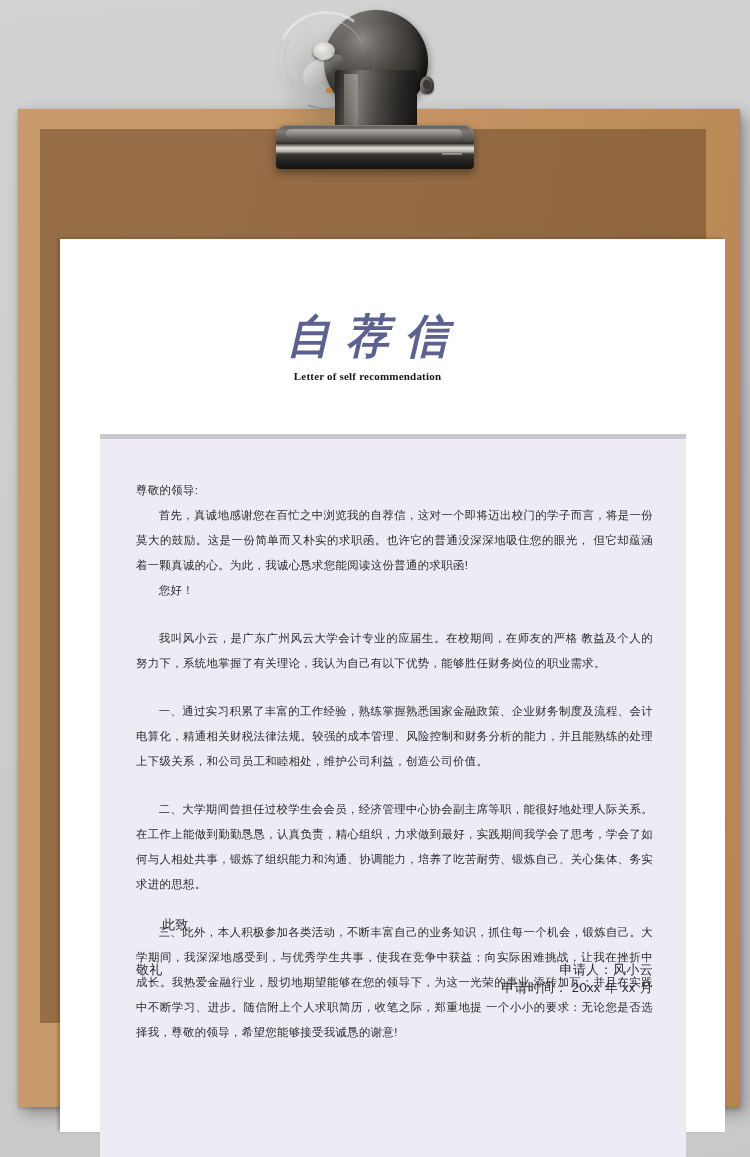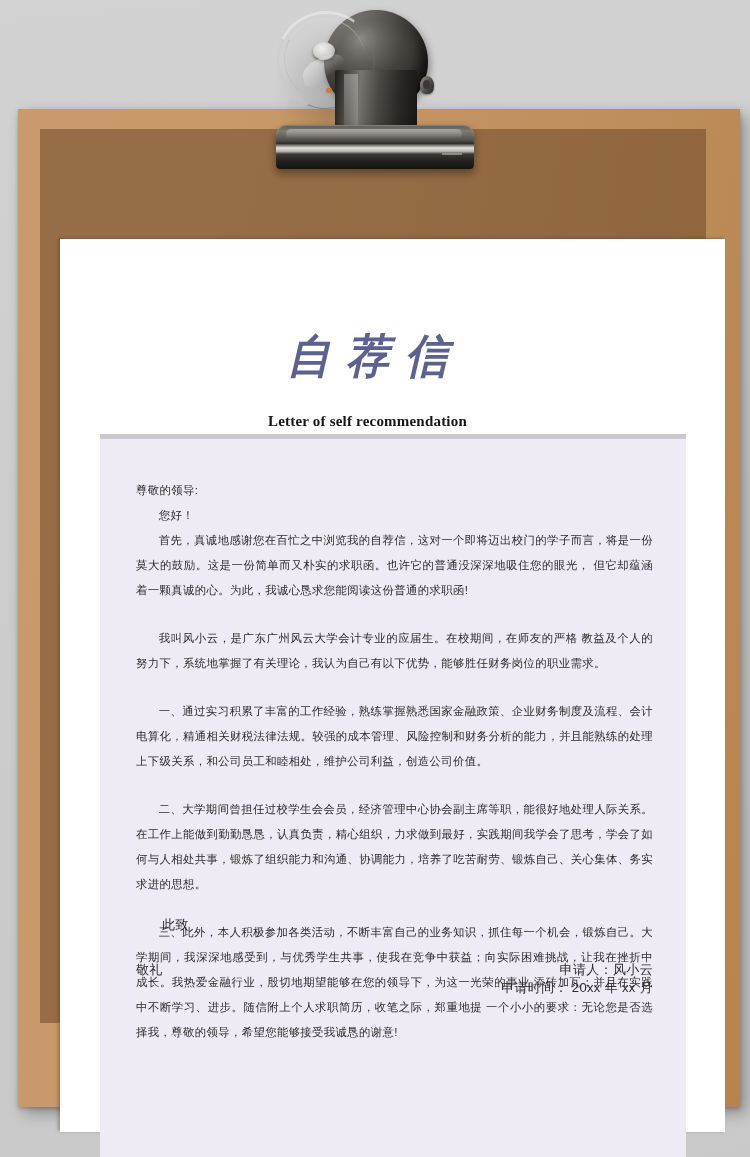--- a/index.html
+++ b/index.html
@@ -210,39 +210,39 @@
     top: 145px;
     width: 20px;
     height: 2px;
     background: rgba(230,230,230,.45);
   }
 
   
   #letter-header {
     position: absolute;
     left: 0;
-    top: 96px;
+    top: 76px;
     width: 615px;
     text-align: center;
   }
   #doc-title {
     font-family: "DejaVu Serif", "Liberation Serif", serif;
     font-size: 43px;
     font-weight: 700;
     letter-spacing: 16px;
     color: #5d618f;
     text-indent: 16px;
     line-height: 1.0;
     font-style: italic;
     transform: scaleY(1.08);
   }
   #doc-subtitle {
-    margin-top: 35px;
+    margin-top: 12px;
     font-family: "Liberation Serif", "DejaVu Serif", serif;
-    font-size: 15px;
+    font-size: 11px;
     font-weight: 700;
     color: #161616;
     letter-spacing: .2px;
   }
 
   #content-panel {
     position: absolute;
     left: 40px;
     top: 195px;
     width: 586px;
@@ -307,22 +307,22 @@
     <div id="letter-header">
       <div id="doc-title">自荐信</div>
       <div id="doc-subtitle">Letter of self recommendation</div>
     </div>
 
     <div id="content-panel">
       <div id="panel-top-strip"></div>
 
       <div id="letter-body">
         <p class="p">尊敬的领导:</p>
+        <p class="p p-indent">首先，真诚地感谢您在百忙之中浏览我的自荐信，这对一个即将迈出校门的学子而言，将是一份莫大的鼓励。这是一份简单而又朴实的求职函。也许它的普通没深深地吸住您的眼光， 但它却蕴涵着一颗真诚的心。为此，我诚心恳求您能阅读这份普通的求职函!</p>
         <p class="p p-indent">您好！</p>
-        <p class="p p-indent">首先，真诚地感谢您在百忙之中浏览我的自荐信，这对一个即将迈出校门的学子而言，将是一份莫大的鼓励。这是一份简单而又朴实的求职函。也许它的普通没深深地吸住您的眼光， 但它却蕴涵着一颗真诚的心。为此，我诚心恳求您能阅读这份普通的求职函!</p>
         <div class="gap-md"></div>
         <p class="p p-indent">我叫风小云，是广东广州风云大学会计专业的应届生。在校期间，在师友的严格 教益及个人的努力下，系统地掌握了有关理论，我认为自己有以下优势，能够胜任财务岗位的职业需求。</p>
         <div class="gap-md"></div>
         <p class="p p-indent">一、通过实习积累了丰富的工作经验，熟练掌握熟悉国家金融政策、企业财务制度及流程、会计电算化，精通相关财税法律法规。较强的成本管理、风险控制和财务分析的能力，并且能熟练的处理上下级关系，和公司员工和睦相处，维护公司利益，创造公司价值。</p>
         <div class="gap-md"></div>
         <p class="p p-indent">二、大学期间曾担任过校学生会会员，经济管理中心协会副主席等职，能很好地处理人际关系。在工作上能做到勤勤恳恳，认真负责，精心组织，力求做到最好，实践期间我学会了思考，学会了如何与人相处共事，锻炼了组织能力和沟通、协调能力，培养了吃苦耐劳、锻炼自己、关心集体、务实求进的思想。</p>
         <div class="gap-md"></div>
         <p class="p p-indent">三、此外，本人积极参加各类活动，不断丰富自己的业务知识，抓住每一个机会，锻炼自己。大学期间，我深深地感受到，与优秀学生共事，使我在竞争中获益；向实际困难挑战，让我在挫折中 成长。我热爱金融行业，殷切地期望能够在您的领导下，为这一光荣的事业 添砖加瓦；并且在实践中不断学习、进步。随信附上个人求职简历，收笔之际，郑重地提 一个小小的要求：无论您是否选择我，尊敬的领导，希望您能够接受我诚恳的谢意!</p>
       </div>
 

